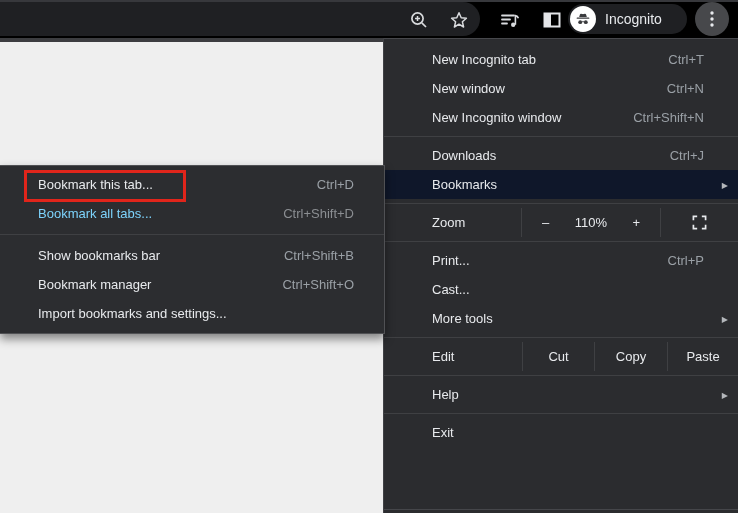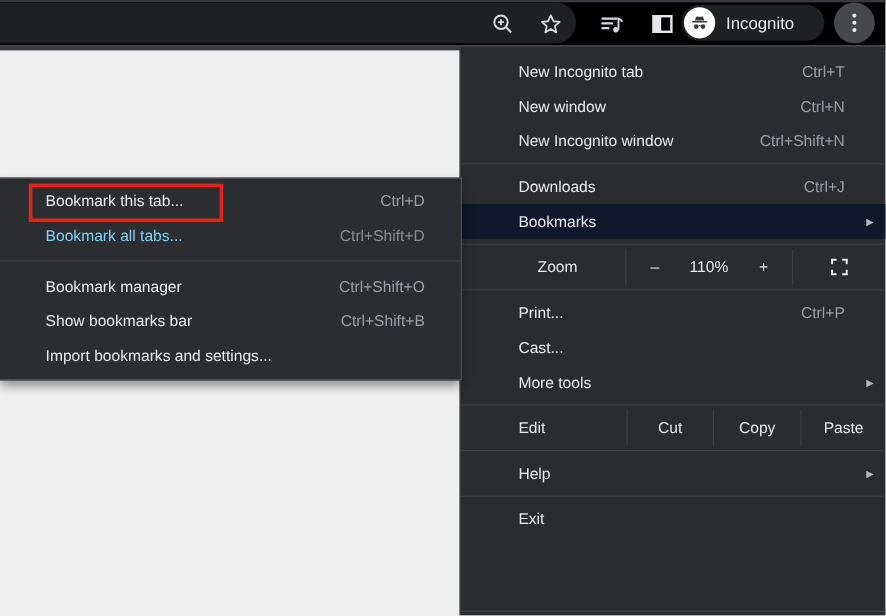--- a/index.html
+++ b/index.html
@@ -29,35 +29,35 @@
              border-top:1px solid #47484c;border-left:1px solid #404145;box-sizing:border-box;
              padding-top:6px;z-index:5;color:#e8eaed;}
   .mi{height:29px;display:flex;align-items:center;padding:0 34px 0 48px;position:relative;cursor:default;}
   .mi .lbl{white-space:nowrap;}
   .mi .sc{margin-left:auto;color:#9aa0a6;white-space:nowrap;}
   .mi.hl{background:#0f172a;}
   .arrow{position:absolute;right:10px;top:50%;transform:translateY(-50%);font-size:8px;color:#b4b7bb;}
   .sep{height:1px;background:#3f4043;margin:4px 0;}
 
   .zoomrow{padding:0;}
-  .zr-label{width:137px;box-sizing:border-box;padding-left:64px;height:29px;display:flex;align-items:center;}
+  .zr-label{width:137px;box-sizing:border-box;padding-left:48px;height:29px;display:flex;align-items:center;}
   .zr-controls{width:140px;box-sizing:border-box;height:29px;border-left:1px solid #3f4043;
                border-right:1px solid #3f4043;display:flex;align-items:center;
                justify-content:space-between;padding:0 20px;}
   .zr-fs{flex:1;height:29px;display:flex;align-items:center;justify-content:center;}
 
   .editrow{padding:0;}
   .er-label{width:138px;box-sizing:border-box;padding-left:48px;height:29px;display:flex;align-items:center;}
   .er-cell{box-sizing:border-box;height:29px;display:flex;align-items:center;justify-content:center;
            border-left:1px solid #3f4043;}
   .er-cut{width:72px;} .er-copy{width:73px;} .er-paste{flex:1;}
   .menu-bottom-line{position:absolute;left:0;right:0;bottom:3px;height:1px;background:#45464a;}
 
   
-  .submenu{position:absolute;left:0;top:148px;width:385px;background:#2c2d30;z-index:10;
+  .submenu{position:absolute;left:0;top:165px;width:385px;background:#2c2d30;z-index:10;
            border-top:1px solid #505154;border-right:1px solid #505154;border-bottom:1px solid #505154;
            box-sizing:border-box;padding:4px 0 5px;box-shadow:0 5px 9px rgba(0,0,0,.45);color:#e8eaed;}
   .smi{height:29px;display:flex;align-items:center;padding:0 30px 0 38px;position:relative;}
   .smi .sc{margin-left:auto;color:#9aa0a6;}
   .smi.dis .lbl{color:#7dd3fc;}
   .smi.dis .sc{color:#8b8e92;}
   .redbox{position:absolute;left:24px;top:4px;width:156px;height:26px;border:3px solid #e1251b;z-index:11;}
 </style>
 </head>
 <body>
@@ -217,25 +217,25 @@
       <span class="sc">Ctrl+D</span>
     </div>
     <div class="smi dis">
       <span class="lbl">Bookmark all tabs...</span>
       <span class="sc">Ctrl+Shift+D</span>
     </div>
 
     <div class="sep" style="margin:6px 0;"></div>
 
     <div class="smi">
+      <span class="lbl">Show bookmarks bar</span>
+      <span class="sc">Ctrl+Shift+B</span>
+    </div>
+    <div class="smi">
       <span class="lbl">Bookmark manager</span>
       <span class="sc">Ctrl+Shift+O</span>
     </div>
     <div class="smi">
-      <span class="lbl">Show bookmarks bar</span>
-      <span class="sc">Ctrl+Shift+B</span>
-    </div>
-    <div class="smi">
       <span class="lbl">Import bookmarks and settings...</span>
     </div>
   </div>
 
 </div>
 
 </body></html>

